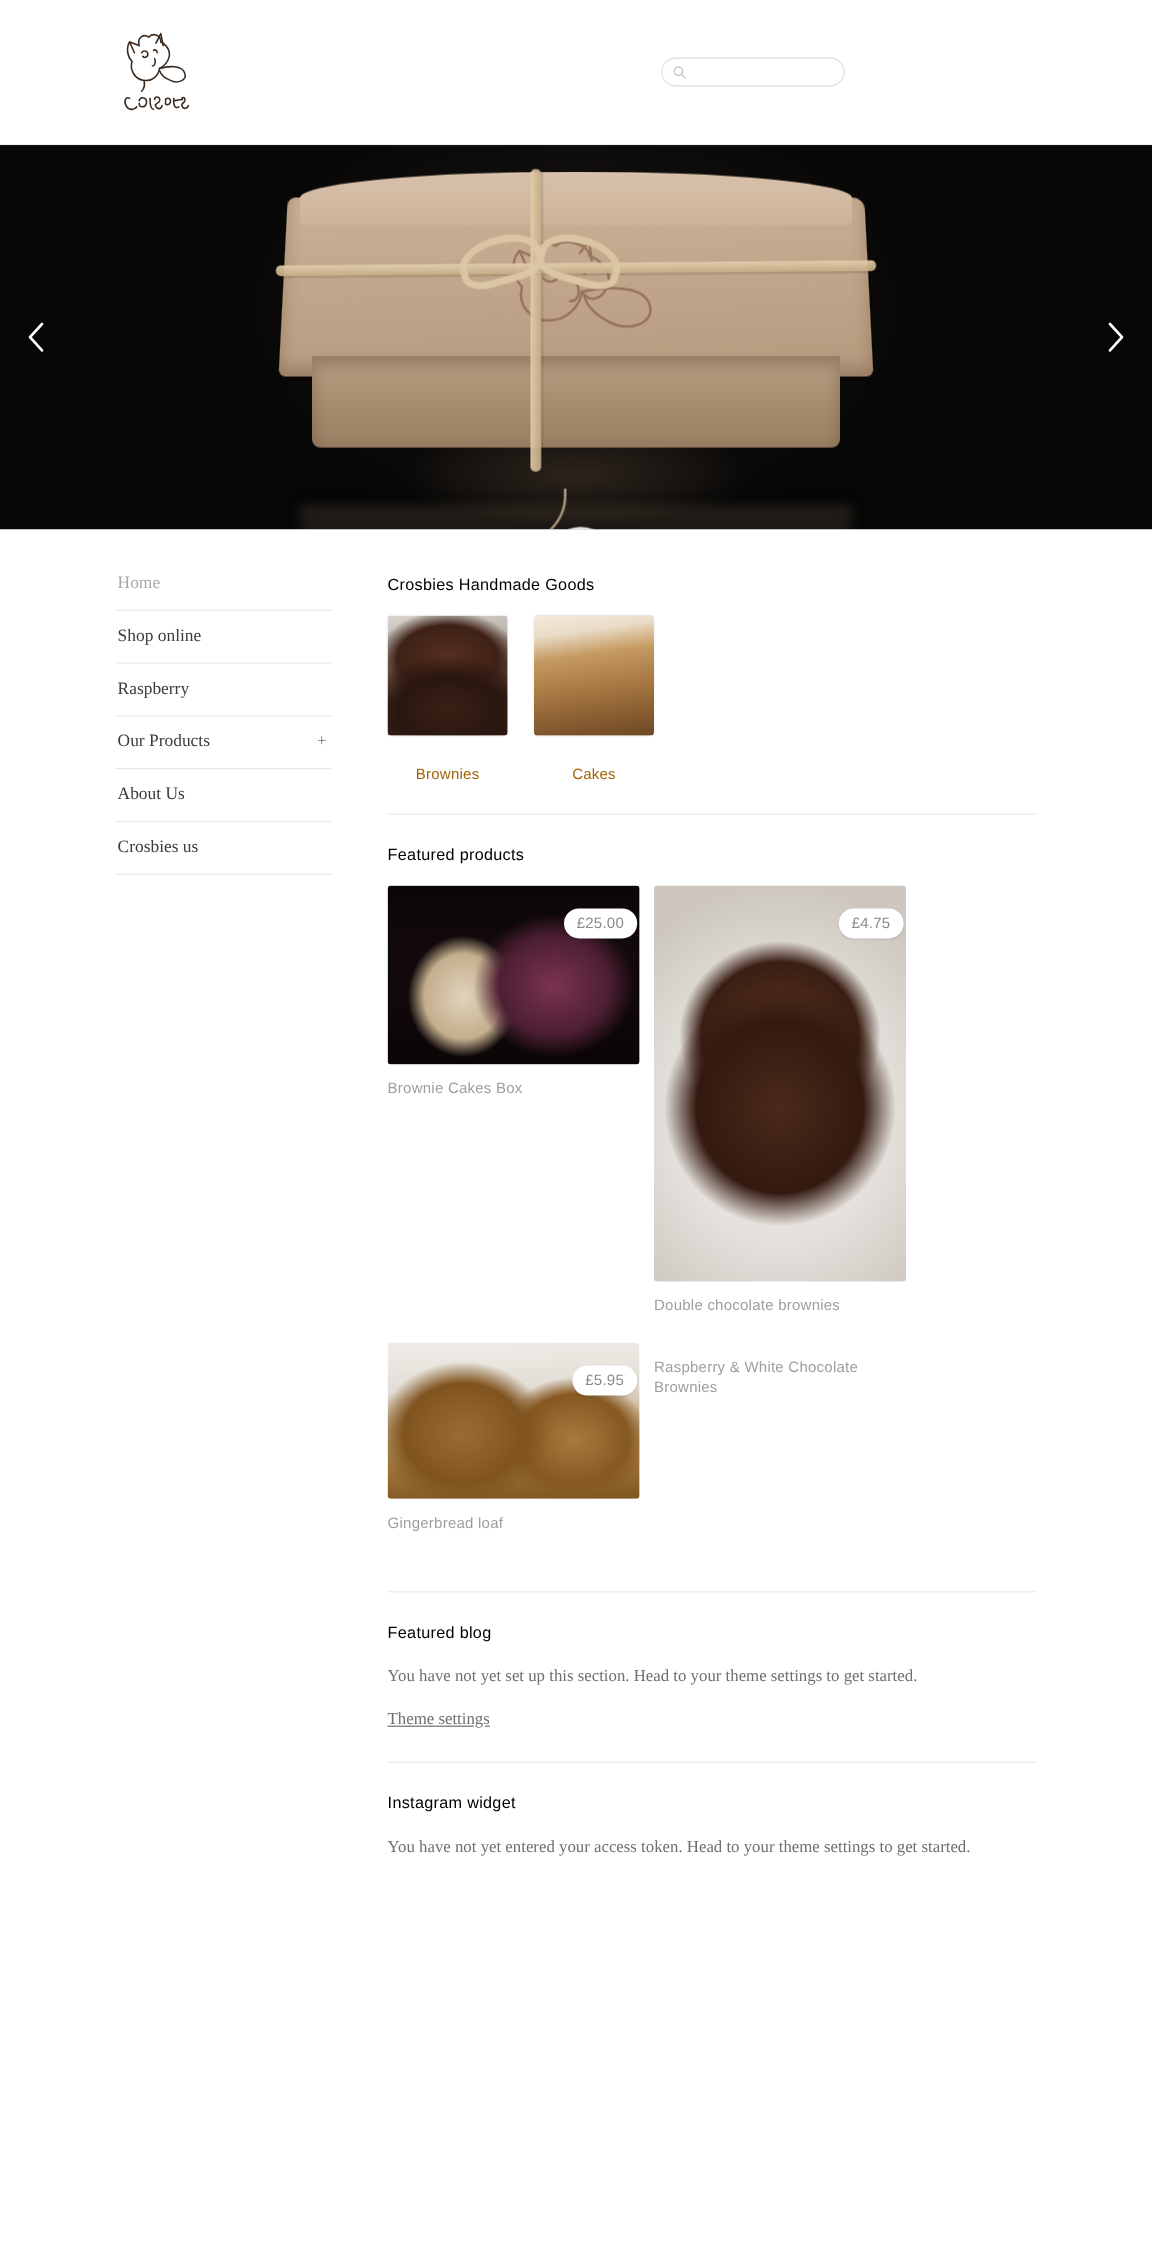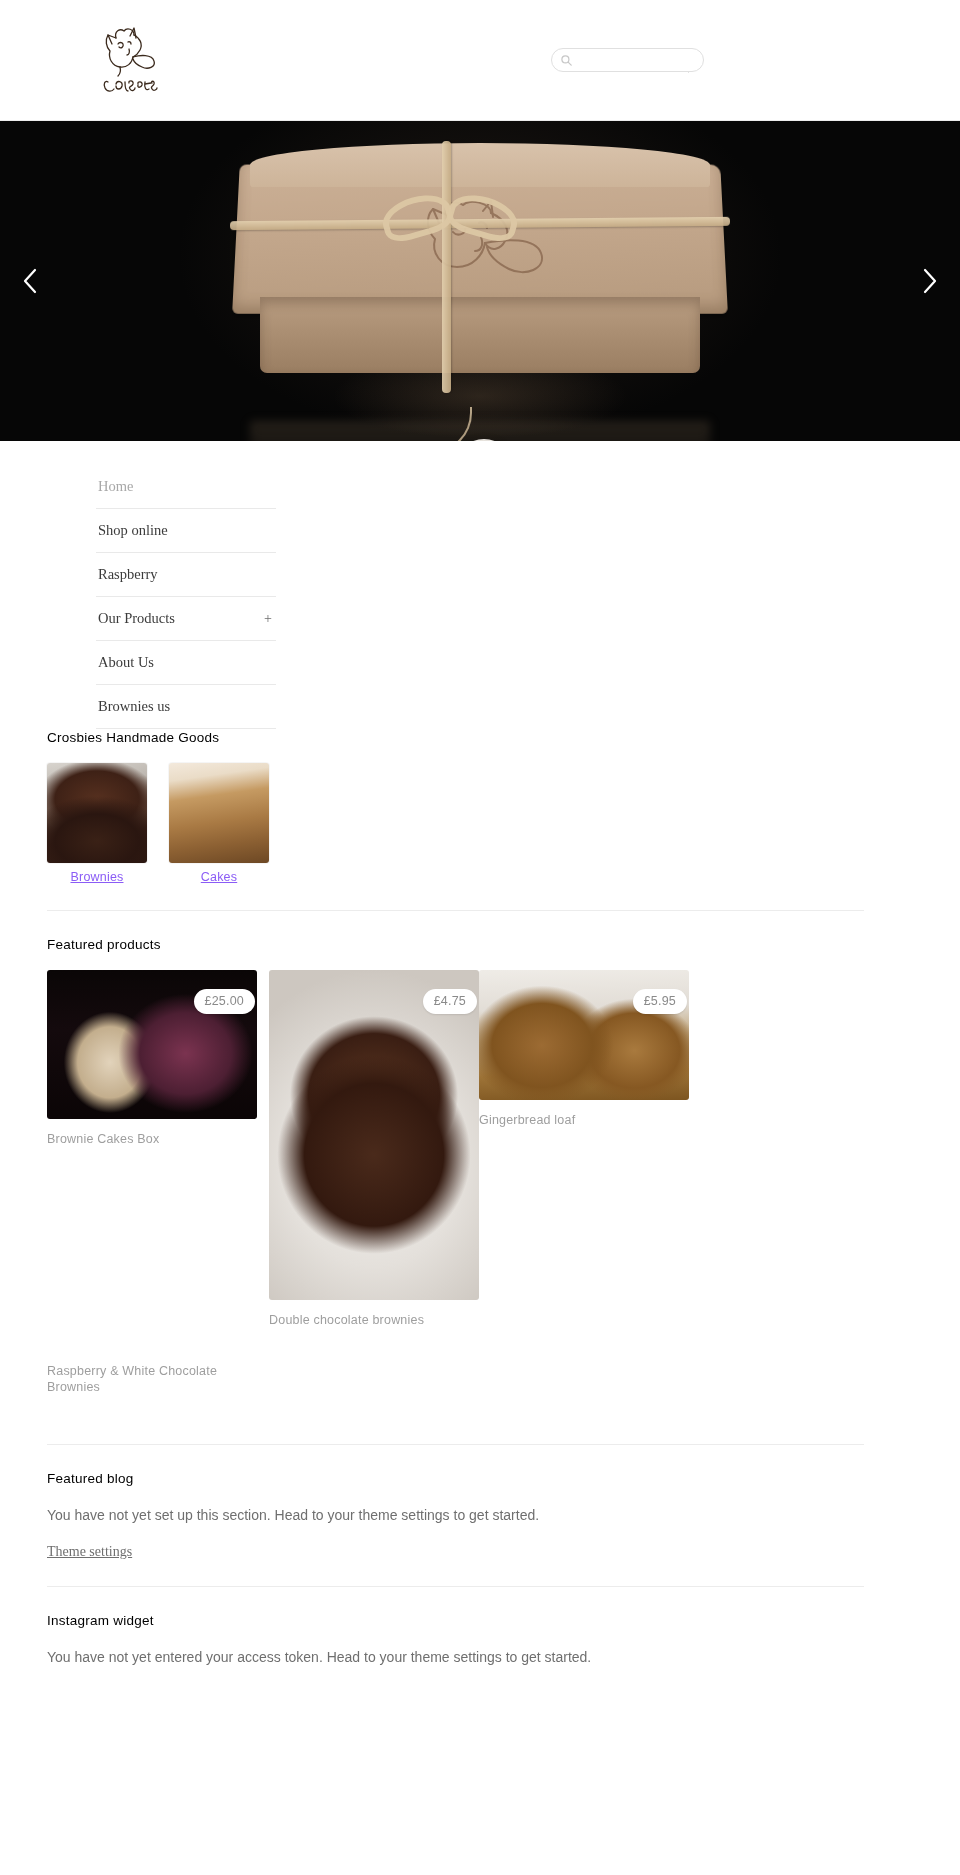--- a/index.html
+++ b/index.html
@@ -164,21 +164,20 @@
     cursor: pointer; user-select: none;
   }
   .hero-arrow svg { display: block; }
   .arrow-prev { left: 10px; }
   .arrow-next { right: 10px; }
 
   
   .content {
     display: flex;
     padding: 38px 0 0 0;
-    flex-direction: column;
   }
   .sidebar {
     width: 180px;
     margin-left: 96px;
     flex: 0 0 180px;
   }
   .nav-item {
     position: relative;
     font-family: "Liberation Serif", serif;
     font-size: 14.5px;
@@ -224,24 +223,23 @@
     border-radius: 3px;
     overflow: hidden;
     background: #caa989;
     position: relative;
     cursor: pointer;
     box-shadow: 0 0 0 1px rgba(0,0,0,.04);
   }
   .cat-label {
     text-align: center;
     font-size: 12.5px;
-    color: #8b5cf6;
-    margin-top: 7px;
+    color: #a16207;
+    margin-top: 25px;
     letter-spacing: .2px;
-    text-decoration: underline;
   }
 
   
   .ph-brownie-stack {
     background:
       radial-gradient(ellipse 70% 45% at 50% 78%, #3a2116 0%, #2a1610 60%, rgba(0,0,0,0) 100%),
       radial-gradient(ellipse 60% 40% at 50% 36%, #56301f 0%, #3e2116 70%, rgba(0,0,0,0) 100%),
       linear-gradient(170deg, #d8d4ce 0%, #bdb7b0 25%, #6a5143 48%, #3d2319 70%, #2b1710 100%);
   }
   .ph-brownie-plate {
@@ -323,21 +321,21 @@
   }
   .h-180 { height: 149px; }
   .h-330 { height: 330px; }
   .h-130 { height: 130px; }
   .h-300 { height: 300px; }
 
   
   .sec { padding-top: 26px; }
   .sec .hr { margin-bottom: 26px; }
   .sec-body {
-    font-family: Liberation Sans, sans-serif;
+    font-family: Liberation Serif, serif;
     font-size: 14px;
     color: #6f6f6f;
     line-height: 1.7;
     margin-bottom: 14px;
   }
   .sec-link {
     font-family: "Liberation Serif", serif;
     font-size: 14px;
     color: #6f6f6f;
     text-decoration: underline;
@@ -462,21 +460,21 @@
       </div>
       <div class="nav-item">
         <span>Our Products</span>
         <span class="nav-plus">+</span>
       </div>
       <div class="nav-item">
         <span>About Us</span>
         <span class="nav-plus"></span>
       </div>
       <div class="nav-item">
-        <span>Brownies us</span>
+        <span>Crosbies us</span>
         <span class="nav-plus"></span>
       </div>
     </div>
 
     <div class="main">
 
       <div>
         <div class="section-title">Crosbies Handmade Goods</div>
         <div class="cat-row">
           <div class="cat">

